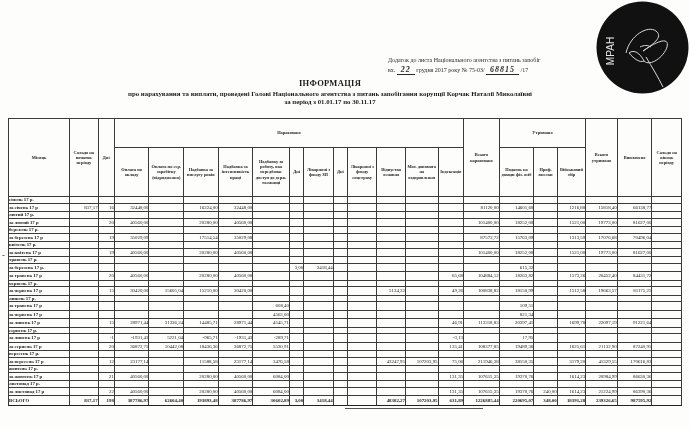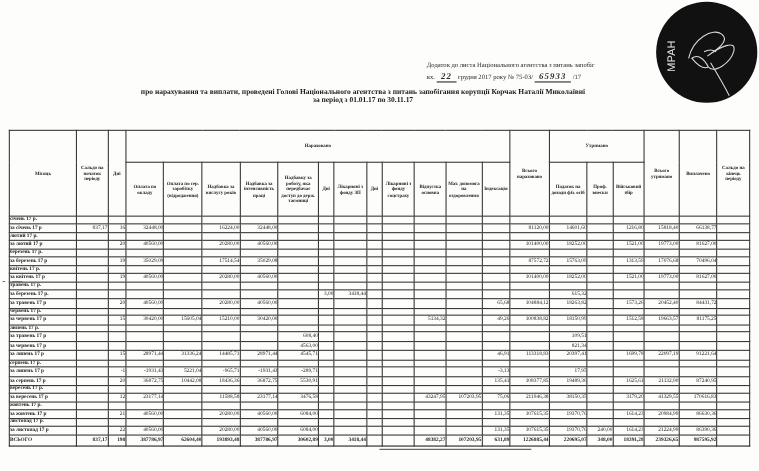--- a/index.html
+++ b/index.html
@@ -57,39 +57,40 @@
 </style>
 </head>
 <body>
 
 <div class="note">
   <div>Додаток до листа Національного агентства з питань запобіг</div>
   <div>
     <span>вх.</span>
     <span class="hand">22</span>
     <span>грудня 2017 року № 75-03/</span>
-    <span class="hand">65933</span>
+    <span class="hand">68815</span>
     <span>/17</span>
   </div>
 </div>
 
 <div class="stamp">
   <svg width="93" height="93" viewBox="0 0 93 93">
     <circle cx="46.5" cy="46.5" r="46" fill="#111"></circle>
     <g stroke="#d8d8d8" stroke-width="1" fill="none">
       <path d="M30,52 C34,34 52,24 60,30 C68,36 56,44 47,50 C58,42 74,34 71,46 C68,56 54,66 48,60"></path>
       <path d="M48,60 C44,52 38,48 33,52 C38,58 44,62 48,60"></path>
       <path d="M50,56 C56,66 62,76 67,86"></path>
       <path d="M44,46 C48,44 52,44 55,46"></path>
     </g>
     <text x="18" y="50" transform="rotate(-90 18 50)" fill="#e6e6e6" font-size="10" font-family="Liberation Sans, sans-serif" text-anchor="middle">МРАН</text>
   </svg>
 </div>
 
 <div class="title-block">
+  <div class="title-main">ІНФОРМАЦІЯ</div>
   <div class="title-sub">про нарахування та виплати, проведені Голові Національного агентства з питань запобігання корупції Корчак Наталії Миколаївні</div>
   <div class="title-period">за період з 01.01.17 по 30.11.17</div>
 </div>
 
 <div class="margin-dash">- —</div>
 
 <table class="payroll">
   <colgroup>
     <col style="width:60px">
       <col style="width:28px">

